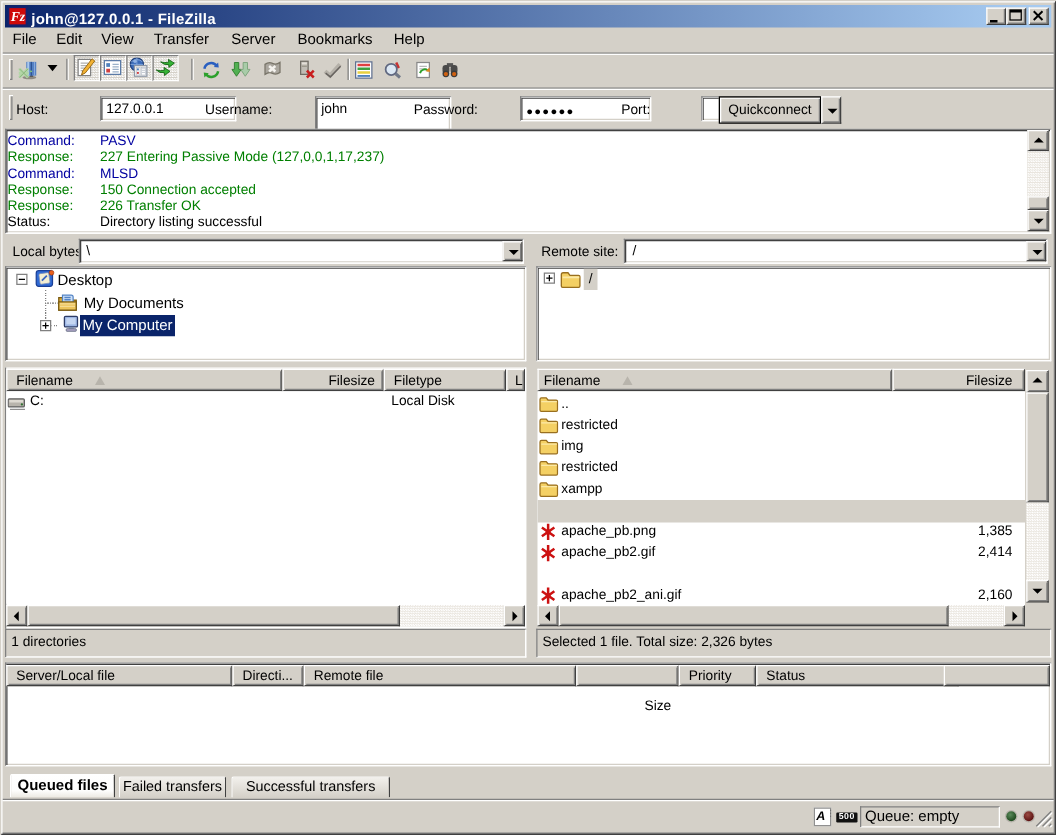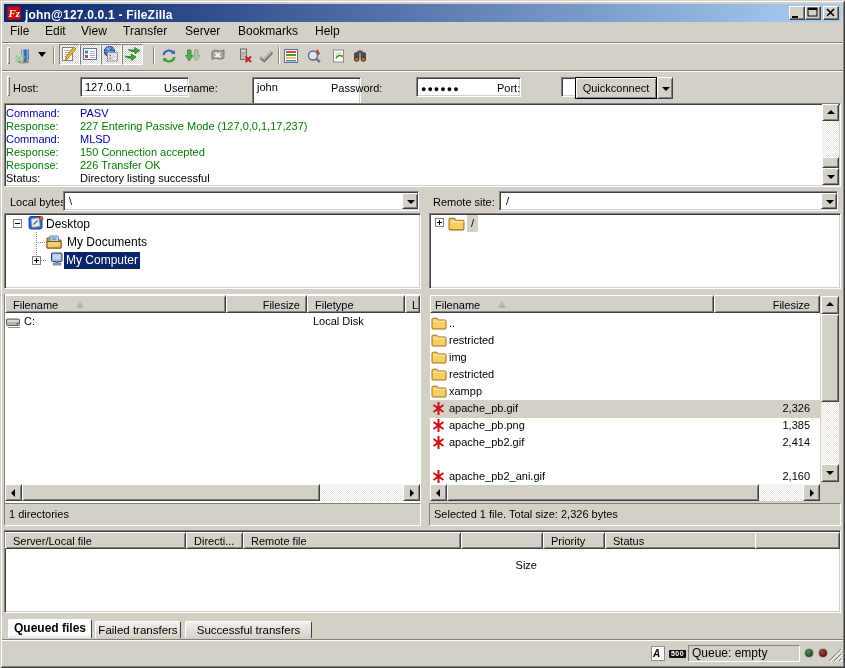--- a/index.html
+++ b/index.html
@@ -384,30 +384,20 @@
       </svg>
       <span class="fn">xampp</span>
     </div>
   <div class="rrow" style="top:53px">
       <svg width="16" height="15" viewBox="0 0 16 15">
         <path d="M1 3.5 q0-1.3 1.2-1.3 H6 l1.4 1.8 H14 q1 0 1 1 V12 q0 1-1 1 H2 q-1 0-1-1z" fill="#f4d064" stroke="#996f1f"></path>
         <path d="M2 5.3 h12.5" stroke="#fbe9a8" stroke-width="1.1"></path>
       </svg>
       <span class="fn">restricted</span>
     </div>
-  <div class="rrow" style="top:87px">
-      <svg width="16" height="15" viewBox="0 0 16 15">
-        <g stroke="#cc1111" stroke-width="2">
-          <path d="M7.5 1 V14 M2.5 4 L12.5 11 M12.5 4 L2.5 11"></path>
-        </g>
-        <circle cx="7.5" cy="7.5" r="2" fill="#cc1111"></circle>
-      </svg>
-      <span class="fn">apache_pb.gif</span>
-      <span class="fs">2,326</span>
-    </div>
   <div class="rrow" style="top:104px">
       <svg width="16" height="15" viewBox="0 0 16 15">
         <g stroke="#cc1111" stroke-width="2">
           <path d="M7.5 1 V14 M2.5 4 L12.5 11 M12.5 4 L2.5 11"></path>
         </g>
         <circle cx="7.5" cy="7.5" r="2" fill="#cc1111"></circle>
       </svg>
       <span class="fn">apache_pb.png</span>
       <span class="fs">1,385</span>
     </div>

